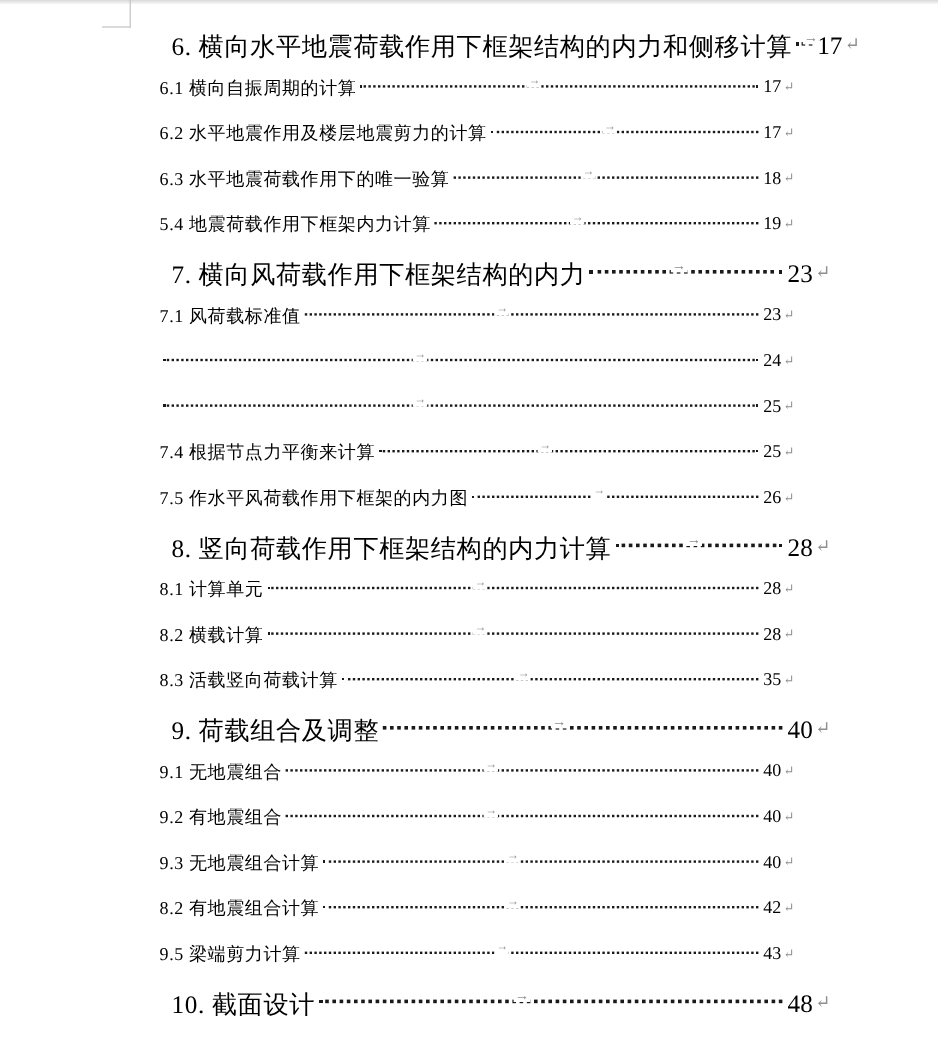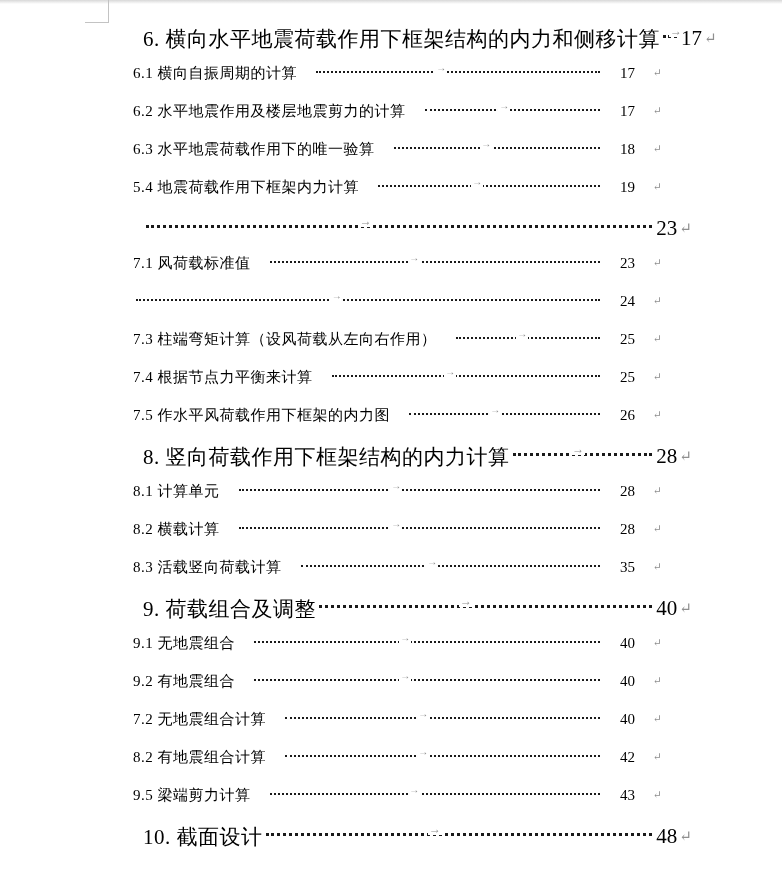--- a/index.html
+++ b/index.html
@@ -78,21 +78,20 @@
     font-size: 0.72em;
     margin-left: 2px;
     transform: translateY(-1px);
   }
   .lvl2 {
     margin-left: 133px;
     width: 529px;
     font-size: 15px;
     height: 16px;
     margin-bottom: 22px;
-    gap: 16px;
   }
   .lvl1 {
     margin-left: 143px;
     width: 549px;
     font-size: 21px;
     height: 23px;
     margin-top: 6px;
     margin-bottom: 15px;
     font-weight: 500;
   }
@@ -151,20 +150,21 @@
     <div class="row lvl2">
       <span class="t">5.4 地震荷载作用下框架内力计算</span>
       <span class="leader">
           <i class="tabmark">→</i>
         </span>
       <span class="pg">19</span>
       <i class="pmark">↵</i>
     </div>
 
     <div class="row lvl1">
+      <span class="t">7. 横向风荷载作用下框架结构的内力</span>
       <span class="leader">
           <i class="tabmark">→</i>
         </span>
       <span class="pg">23</span>
       <i class="pmark">↵</i>
     </div>
 
     <div class="row lvl2">
       <span class="t">7.1 风荷载标准值</span>
       <span class="leader">
@@ -176,21 +176,20 @@
 
     <div class="row lvl2">
       <span class="leader">
           <i class="tabmark">→</i>
         </span>
       <span class="pg">24</span>
       <i class="pmark">↵</i>
     </div>
 
     <div class="row lvl2">
-      <span class="t">7.3 柱端弯矩计算（设风荷载从左向右作用）</span>
       <span class="leader">
           <i class="tabmark">→</i>
         </span>
       <span class="pg">25</span>
       <i class="pmark">↵</i>
     </div>
 
     <div class="row lvl2">
       <span class="t">7.4 根据节点力平衡来计算</span>
       <span class="leader">
@@ -266,21 +265,21 @@
     <div class="row lvl2">
       <span class="t">9.2 有地震组合</span>
       <span class="leader">
           <i class="tabmark">→</i>
         </span>
       <span class="pg">40</span>
       <i class="pmark">↵</i>
     </div>
 
     <div class="row lvl2">
-      <span class="t">7.2 无地震组合计算</span>
+      <span class="t">9.3 无地震组合计算</span>
       <span class="leader">
           <i class="tabmark">→</i>
         </span>
       <span class="pg">40</span>
       <i class="pmark">↵</i>
     </div>
 
     <div class="row lvl2">
       <span class="t">8.2 有地震组合计算</span>
       <span class="leader">

